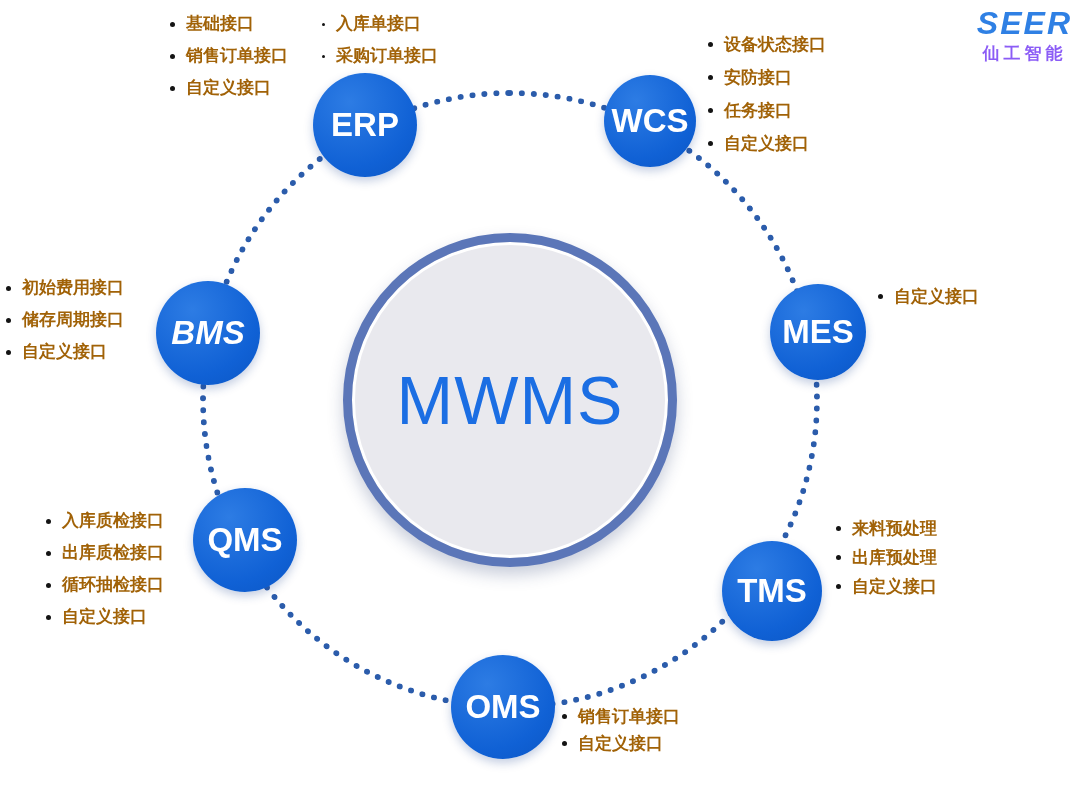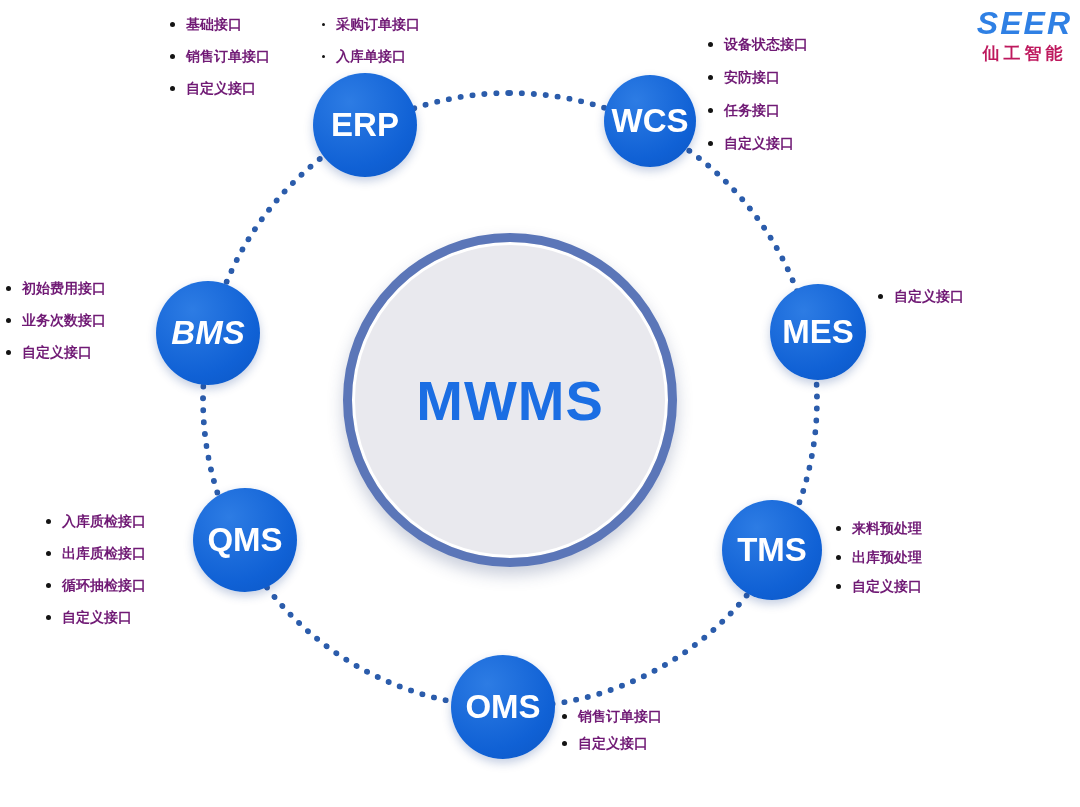--- a/index.html
+++ b/index.html
@@ -13,44 +13,44 @@
     border:6px dotted #2b5cab;border-radius:50%;box-sizing:border-box;z-index:1;
   }
   
   .center-circle{
     position:absolute;left:343px;top:233px;width:334px;height:334px;
     border-radius:50%;background:#e9e9ee;border:9px solid #5b76b8;
     box-sizing:border-box;z-index:2;display:flex;align-items:center;justify-content:center;
     box-shadow:0 8px 16px rgba(40,60,110,0.25), inset 0 0 0 3px #ffffff;
   }
   .center-circle .center-label{
-    color:#1b6ee3;font-size:56px;font-weight:bold;letter-spacing:1px;
+    color:#1b6ee3;font-size:68px;font-weight:normal;letter-spacing:1px;
   }
   
   .node{
     position:absolute;border-radius:50%;z-index:3;
     background:radial-gradient(circle at 35% 28%, #2d7ce4 0%, #1061d5 65%, #0b56c4 100%);
     display:flex;align-items:center;justify-content:center;
     color:#ffffff;font-weight:bold;font-size:33px;
     box-shadow:0 4px 10px rgba(20,60,140,0.25);
   }
   .node-erp{left:313px;top:73px;width:104px;height:104px;}
   .node-wcs{left:604px;top:75px;width:92px;height:92px;}
   .node-bms{left:156px;top:281px;width:104px;height:104px;font-style:italic;}
   .node-mes{left:770px;top:284px;width:96px;height:96px;}
   .node-qms{left:193px;top:488px;width:104px;height:104px;}
-  .node-tms{left:722px;top:500px;width:100px;height:100px;}
+  .node-tms{left:722px;top:541px;width:100px;height:100px;}
   .node-oms{left:451px;top:655px;width:104px;height:104px;}
   
   .iface-list{
     position:absolute;z-index:4;list-style:none;margin:0;padding:0;
   }
   .iface-list li{
     display:flex;align-items:center;gap:11px;
-    font-size:14px;line-height:32px;color:#701a75;font-weight:600;white-space:nowrap;
+    font-size:17px;line-height:32px;color:#a16207;font-weight:600;white-space:nowrap;
   }
   .iface-list li::before{
     content:"";width:5px;height:5px;border-radius:50%;background:#141414;flex:none;
   }
   .iface-list.small-dots li::before{width:3px;height:3px;}
   .list-erp-left{left:170px;top:8px;}
   .list-erp-right{left:322px;top:8px;}
   .list-wcs{left:708px;top:28px;line-height:33px;}
   .list-wcs li{line-height:33px;}
   .list-bms{left:6px;top:272px;}
@@ -63,21 +63,21 @@
   .list-oms li{line-height:27px;}
   
   .brand{
     position:absolute;right:8px;top:6px;z-index:5;text-align:center;
   }
   .brand-mark{
     color:#2f80e4;font-size:32px;font-weight:bold;font-style:italic;
     letter-spacing:2px;line-height:34px;
   }
   .brand-sub{
-    color:#be185d;font-size:17px;font-weight:bold;letter-spacing:4px;margin-top:2px;
+    color:#8b5cf6;font-size:17px;font-weight:bold;letter-spacing:4px;margin-top:2px;
   }
 </style>
 </head>
 <body>
 
 <div class="brand">
   <div class="brand-mark">SEER</div>
   <div class="brand-sub">仙工智能</div>
 </div>
 
@@ -108,34 +108,34 @@
 <div class="node node-oms">
   <span>OMS</span>
 </div>
 
 <ul class="iface-list list-erp-left">
   <li>基础接口</li>
   <li>销售订单接口</li>
   <li>自定义接口</li>
 </ul>
 <ul class="iface-list small-dots list-erp-right">
+  <li>入库单接口</li>
   <li>采购订单接口</li>
-  <li>入库单接口</li>
 </ul>
 
 <ul class="iface-list list-wcs">
   <li>设备状态接口</li>
   <li>安防接口</li>
   <li>任务接口</li>
   <li>自定义接口</li>
 </ul>
 
 <ul class="iface-list list-bms">
   <li>初始费用接口</li>
-  <li>业务次数接口</li>
+  <li>储存周期接口</li>
   <li>自定义接口</li>
 </ul>
 
 <ul class="iface-list list-mes">
   <li>自定义接口</li>
 </ul>
 
 <ul class="iface-list list-qms">
   <li>入库质检接口</li>
   <li>出库质检接口</li>

